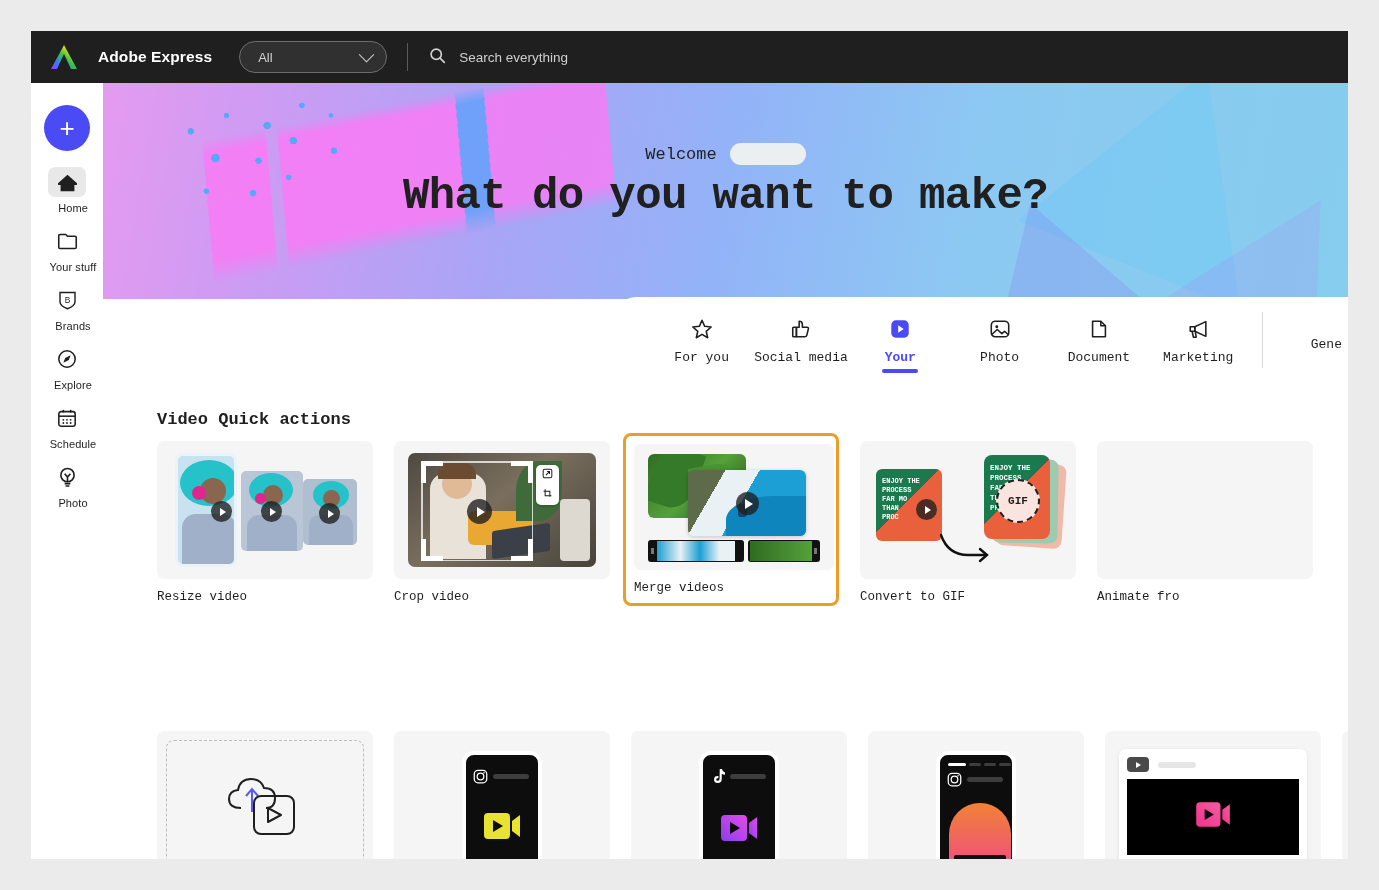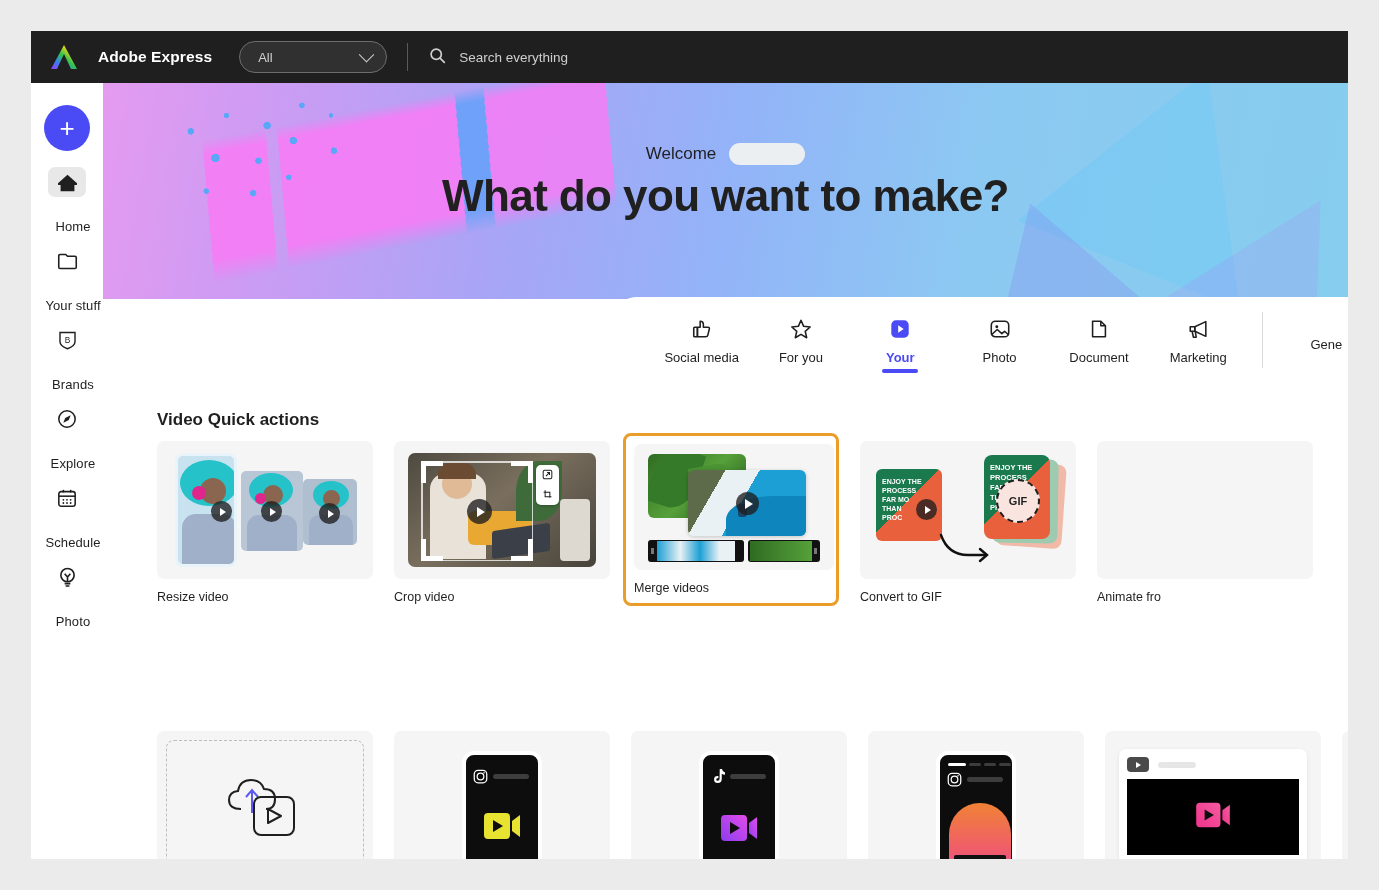--- a/index.html
+++ b/index.html
@@ -42,24 +42,24 @@
     padding-top:22px; z-index:5;
   }
   .plus-btn {
     width:46px; height:46px; border-radius:50%; background:#4b4bf5;
     display:flex; align-items:center; justify-content:center; color:#fff;
     font-size:26px; line-height:1; font-weight:300; margin-bottom:16px;
   }
   .nav-item { width:72px; display:flex; flex-direction:column; align-items:center; margin-bottom:12px; }
   .nav-ico { width:38px; height:30px; display:flex; align-items:center; justify-content:center; border-radius:7px; }
   .nav-item.active .nav-ico { background:#e8e8e8; }
-  .nav-label { font-size:13px; color:#1f1f1f; margin-top:22px; letter-spacing:.1px;padding-left:12px; }
+  .nav-label { font-size:11px; color:#1f1f1f; margin-top:5px; letter-spacing:.1px;padding-left:12px; }
 
   
-  .content { position:absolute; left:72px; top:52px; width:1245px; height:776px; background:#fff; }
+  .content { position:absolute; left:72px; top:52px; width:1245px; height:776px; background:#fff;font-family:Liberation Mono, monospace; }
 
   .hero {
     position:relative; width:1245px; height:216px; overflow:hidden;
     background: linear-gradient(100deg,#e49bf0 0%, #cf9bf3 12%, #a8a5f6 33%, #93b3f8 50%, #8cc9f2 70%, #86cdee 100%);
   }
   .hero .tri1{position:absolute;right:60px;top:-20px;width:0;height:0;border-left:120px solid transparent;border-right:120px solid transparent;border-bottom:210px solid rgba(110,200,245,.42);transform:rotate(22deg);}
   .hero .tri2{position:absolute;right:180px;bottom:-80px;width:0;height:0;border-left:110px solid transparent;border-right:110px solid transparent;border-bottom:180px solid rgba(135,120,240,.24);transform:rotate(-18deg);}
   .hero .tri3{position:absolute;right:-20px;bottom:-60px;width:0;height:0;border-left:90px solid transparent;border-right:90px solid transparent;border-bottom:170px solid rgba(170,140,245,.22);transform:rotate(30deg);}
   .brush {
     position:absolute; left:10px; top:-10px; width:560px; height:230px;
@@ -270,34 +270,34 @@
           <span class="name-pill"></span>
         </div>
         <div class="hero-title">What do you want to make?</div>
       </div>
     </div>
 
     <div class="tabcard">
       <div class="tab">
         <span class="t-ico">
           <svg width="22" height="22" viewBox="0 0 24 24" fill="none" stroke="#1f1f1f" stroke-width="1.7" stroke-linejoin="round">
+              <path d="M12 2.5 L14.9 9.1 L22 9.8 L16.6 14.5 L18.2 21.5 L12 17.8 L5.8 21.5 L7.4 14.5 L2 9.8 L9.1 9.1 Z"></path>
+            </svg>
+        </span>
+        <span class="t-lab">For you</span>
+      </div>
+
+      <div class="tab">
+        <span class="t-ico">
+          <svg width="22" height="22" viewBox="0 0 24 24" fill="none" stroke="#1f1f1f" stroke-width="1.7" stroke-linejoin="round">
             <path d="M7 10 L10 10 L10 3.5 Q13.5 3.5 13.5 7 L13.5 10 L18.5 10 Q20.5 10 20 12 L18.3 19 Q18 20.5 16 20.5 L7 20.5 Z"></path>
             <rect x="3" y="10" width="4" height="10.5" rx="1"></rect>
           </svg>
         </span>
         <span class="t-lab">Social media</span>
-      </div>
-
-      <div class="tab">
-        <span class="t-ico">
-          <svg width="22" height="22" viewBox="0 0 24 24" fill="none" stroke="#1f1f1f" stroke-width="1.7" stroke-linejoin="round">
-              <path d="M12 2.5 L14.9 9.1 L22 9.8 L16.6 14.5 L18.2 21.5 L12 17.8 L5.8 21.5 L7.4 14.5 L2 9.8 L9.1 9.1 Z"></path>
-            </svg>
-        </span>
-        <span class="t-lab">For you</span>
       </div>
 
       <div class="tab active">
         <span class="t-ico">
           <svg width="22" height="22" viewBox="0 0 24 24">
               <rect x="2.5" y="2.5" width="19" height="19" rx="5" fill="#4b4bf5"></rect>
               <path d="M10 8 L16 12 L10 16 Z" fill="#fff"></path>
             </svg>
         </span>
         <span class="t-lab">Your</span>

